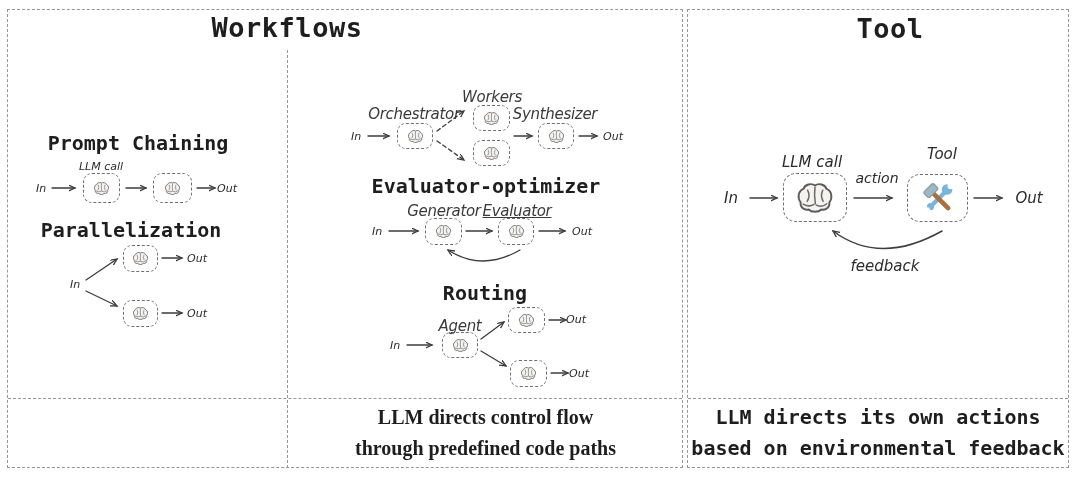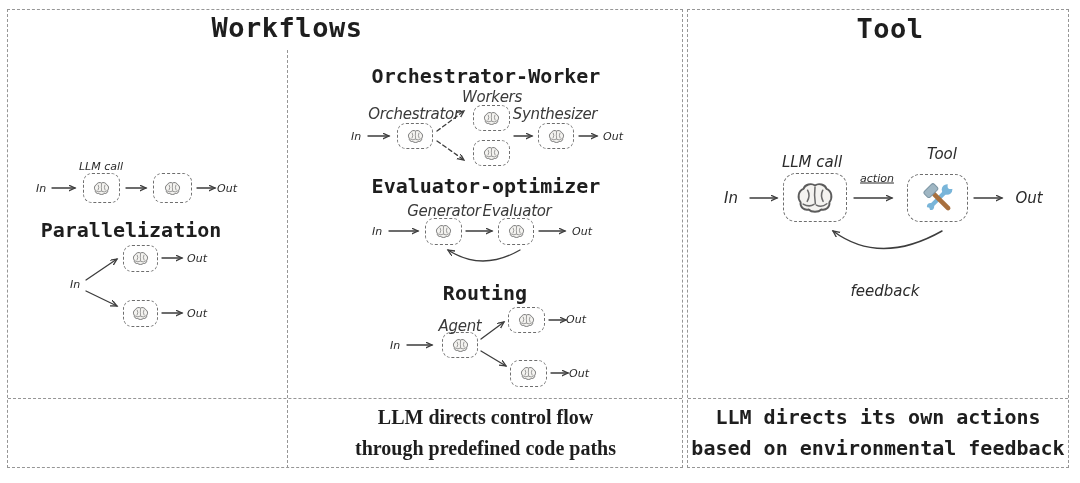--- a/index.html
+++ b/index.html
@@ -11,21 +11,21 @@
   .big-title{position:absolute;transform:translateX(-50%);font-size:27px;font-weight:600;
              letter-spacing:0.5px;white-space:nowrap;z-index:3;}
   .sec-title{position:absolute;transform:translateX(-50%);font-size:20px;font-weight:600;
              white-space:nowrap;z-index:3;}
   .caption{position:absolute;display:flex;flex-direction:column;align-items:center;justify-content:center;
            font-size:20px;font-weight:600;line-height:31px;text-align:center;white-space:nowrap;z-index:3;}
   .hw{position:absolute;transform:translate(-50%,-50%);font-family:"DejaVu Sans",sans-serif;
       font-style:italic;color:#2b2b2b;white-space:nowrap;z-index:3;}
   .hw.s{font-size:11px;}
   .hw.xs{font-size:15px;letter-spacing:-0.3px;color:#3a3a3a;}
-  .hw.m{font-size:11px;text-decoration:underline;}
+  .hw.m{font-size:14px;}
   .hw.l{font-size:15px;}
   .box{position:absolute;border:1.3px dashed #6e6e6e;border-radius:9px;background:#fff;
        display:flex;align-items:center;justify-content:center;box-sizing:border-box;z-index:1;}
   .bigbox{position:absolute;border:1.4px dashed #6e6e6e;border-radius:13px;background:#fff;
        display:flex;align-items:center;justify-content:center;box-sizing:border-box;z-index:1;}
   .brain{width:19px;height:15px;display:block;}
   .bigbox .brain{width:44px;height:34px;}
   .toolicon{width:34px;height:34px;display:block;}
   #arrows{position:absolute;left:0;top:0;z-index:2;pointer-events:none;}
   .defs-holder{position:absolute;width:0;height:0;overflow:hidden;}
@@ -53,22 +53,22 @@
 
   <div class="panel" style="left:7px;top:9px;width:676px;height:459px;"></div>
   <div class="panel" style="left:687px;top:9px;width:382px;height:459px;"></div>
   <div class="vdiv" style="left:287px;top:50px;height:418px;"></div>
   <div class="hdiv" style="left:8px;top:398px;width:674px;"></div>
   <div class="hdiv" style="left:688px;top:398px;width:380px;"></div>
 
   <div class="big-title" style="left:287px;top:12px;">Workflows</div>
   <div class="big-title" style="left:890px;top:13px;">Tool</div>
 
+  <div class="sec-title" style="left:138px;top:131px;">Prompt Chaining</div>
   <div class="sec-title" style="left:131px;top:218px;">Parallelization</div>
-  <div class="sec-title" style="left:486px;top:64px;">Orchestrator-Worker</div>
   <div class="sec-title" style="left:486px;top:174px;">Evaluator-optimizer</div>
   <div class="sec-title" style="left:485px;top:281px;">Routing</div>
 
   <svg id="arrows" width="1080" height="483" viewBox="0 0 1080 483">
     <defs>
       <marker id="ah" markerWidth="10" markerHeight="8" refX="6.5" refY="3" orient="auto" markerUnits="userSpaceOnUse">
         <path d="M0 0 L6.5 3 L0 6" fill="none" stroke="#3d3d3d" stroke-width="1.3" stroke-linecap="round"></path>
       </marker>
     </defs>
     <g stroke="#3d3d3d" stroke-width="1.3" stroke-linecap="round" fill="none">
@@ -166,21 +166,21 @@
   </div>
   <div class="hw s" style="left:613px;top:136px;">Out</div>
 
   <div class="hw s" style="left:377px;top:231px;">In</div>
   <div class="hw xs" style="left:444px;top:211px;">Generator</div>
   <div class="box" style="left:425px;top:218px;width:37px;height:27px;">
     <svg class="brain">
         <use href="#sym-brain"></use>
       </svg>
   </div>
-  <div class="hw xs" style="left:517px;top:211px;">Evaluator</div>
+  <div class="hw xs" style="left:517px;top:211px;text-decoration:underline;">Evaluator</div>
   <div class="box" style="left:498px;top:218px;width:36px;height:27px;">
     <svg class="brain">
         <use href="#sym-brain"></use>
       </svg>
   </div>
   <div class="hw s" style="left:582px;top:231px;">Out</div>
 
   <div class="hw s" style="left:395px;top:345px;">In</div>
   <div class="hw xs" style="left:460px;top:326px;">Agent</div>
   <div class="box" style="left:442px;top:332px;width:36px;height:26px;">
@@ -209,21 +209,21 @@
       </svg>
   </div>
   <div class="hw m" style="left:877px;top:178px;">action</div>
   <div class="hw l" style="left:942px;top:154px;text-align:right;">Tool</div>
   <div class="bigbox" style="left:907px;top:174px;width:61px;height:48px;">
     <svg class="toolicon">
         <use href="#sym-tool"></use>
       </svg>
   </div>
   <div class="hw l" style="left:1029px;top:198px;">Out</div>
-  <div class="hw l" style="left:885px;top:291px;font-style:italic;">feedback</div>
+  <div class="hw l" style="left:885px;top:266px;font-style:italic;">feedback</div>
 
   <div class="caption" style="left:7px;top:398px;width:280px;height:70px;">
   </div>
   <div class="caption" style="left:288px;top:398px;width:395px;height:70px;font-family:Liberation Serif, serif;">
     <div>LLM directs control flow</div>
     <div>through predefined code paths</div>
   </div>
   <div class="caption" style="left:687px;top:398px;width:382px;height:70px;">
     <div>LLM directs its own actions</div>
     <div>based on environmental feedback</div>

